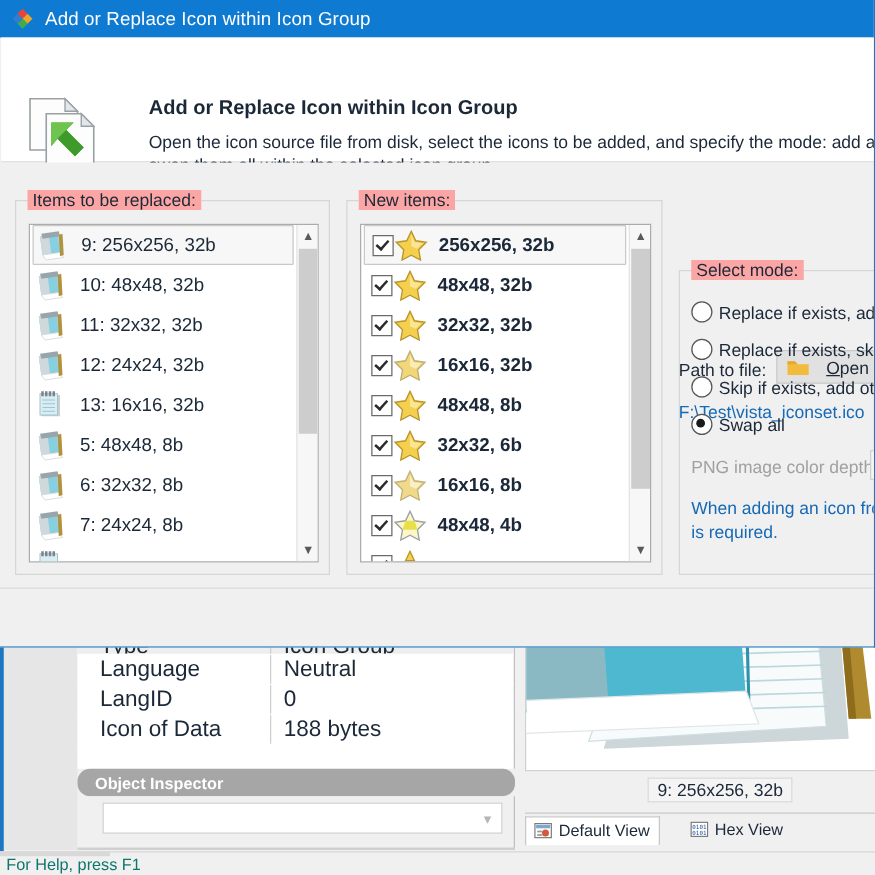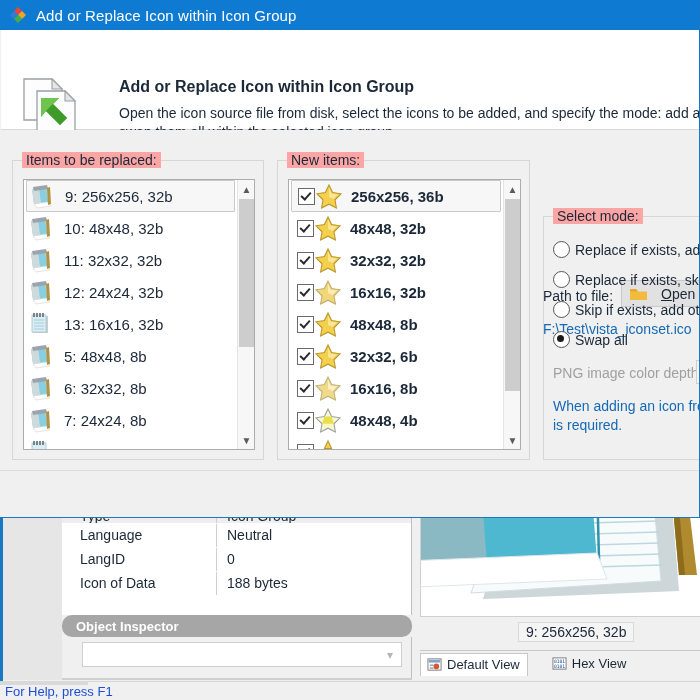--- a/index.html
+++ b/index.html
@@ -25,21 +25,21 @@
     background: #ffffff;
     border-right: 1px solid #bfbfbf;
     box-sizing: border-box;
   }
   .prop-row {
     position: relative;
     height: 23px;
     display: flex;
     align-items: flex-start;
     border-bottom: 1px solid #ffffff;
-    font-size: 14px;
+    font-size: 18px;
     color: #1b2838;
   }
   .prop-row.first { height: 13px; overflow: hidden; background:#eeeeee;}
   .prop-name {
     width: 155px; padding-left: 18px; box-sizing: border-box;
     border-right: 1px solid #cfcfcf;
     height: 23px; line-height: 23px; overflow: hidden; white-space: nowrap;
   }
   .prop-row.first .prop-name { height: 13px; line-height: 12px;}
   .prop-val { padding-left: 10px; height: 23px; line-height: 23px; overflow: hidden; white-space: nowrap;}
@@ -88,21 +88,21 @@
   .bg-tab {
     display: flex; align-items: center; gap: 5px;
     font-size: 13px; color: #1b2838;
     padding: 3px 7px 4px 6px;
     background: #f0f0f0;
   }
   .bg-tab.active { background: #ffffff; border: 1px solid #c8c8c8; border-bottom: none; }
   #bg-statusbar {
     position: absolute; left: 0; top: 681px; width: 700px; height: 19px;
     background: #f0f0f0; border-top: 1px solid #d6d6d6;
-    font-size: 13px; color: #1d4ed8;
+    font-size: 13px; color: #0f766e;
     display: flex; align-items: center; padding-left: 5px; box-sizing: border-box;
   }
   #bg-statusbar-seg {
     position:absolute; left:0; top:681px; width:88px; height:4px; background:#d9d9d9;
   }
   #bg-left-blue-edge {
     position: absolute; left: 0; top: 510px; width: 3px; height: 172px; background: #1a78c2;
   }
 
   
@@ -531,21 +531,21 @@
       <span class="gb-legend">New items:</span>
       <div class="listbox" id="list-new">
         <div class="list-inner">
 
           <div class="lrow selected">
             <span class="cbx"></span>
             <svg width="28" height="26" viewBox="0 0 28 26">
               <path d="M14 2 L17.6 9.6 L26 10.8 L20 16.8 L21.4 25 L14 21.2 L6.6 25 L8 16.8 L2 10.8 L10.4 9.6 Z" fill="#f5cf4e" stroke="#b9962c" stroke-width="1.1"></path>
               <path d="M14 4.5 L16.7 10.6 L23 11.6 L18.6 16 L14 14 Z" fill="#fae9a2" opacity="0.85"></path>
             </svg>
-            <span class="lbl">256x256, 36b</span>
+            <span class="lbl">256x256, 32b</span>
           </div>
 
           <div class="lrow">
             <span class="cbx"></span>
             <svg width="28" height="26" viewBox="0 0 28 26">
               <path d="M14 2 L17.6 9.6 L26 10.8 L20 16.8 L21.4 25 L14 21.2 L6.6 25 L8 16.8 L2 10.8 L10.4 9.6 Z" fill="#f5cf4e" stroke="#b9962c" stroke-width="1.1"></path>
               <path d="M14 4.5 L16.7 10.6 L23 11.6 L18.6 16 L14 14 Z" fill="#fae9a2" opacity="0.85"></path>
             </svg>
             <span class="lbl">48x48, 32b</span>
           </div>

